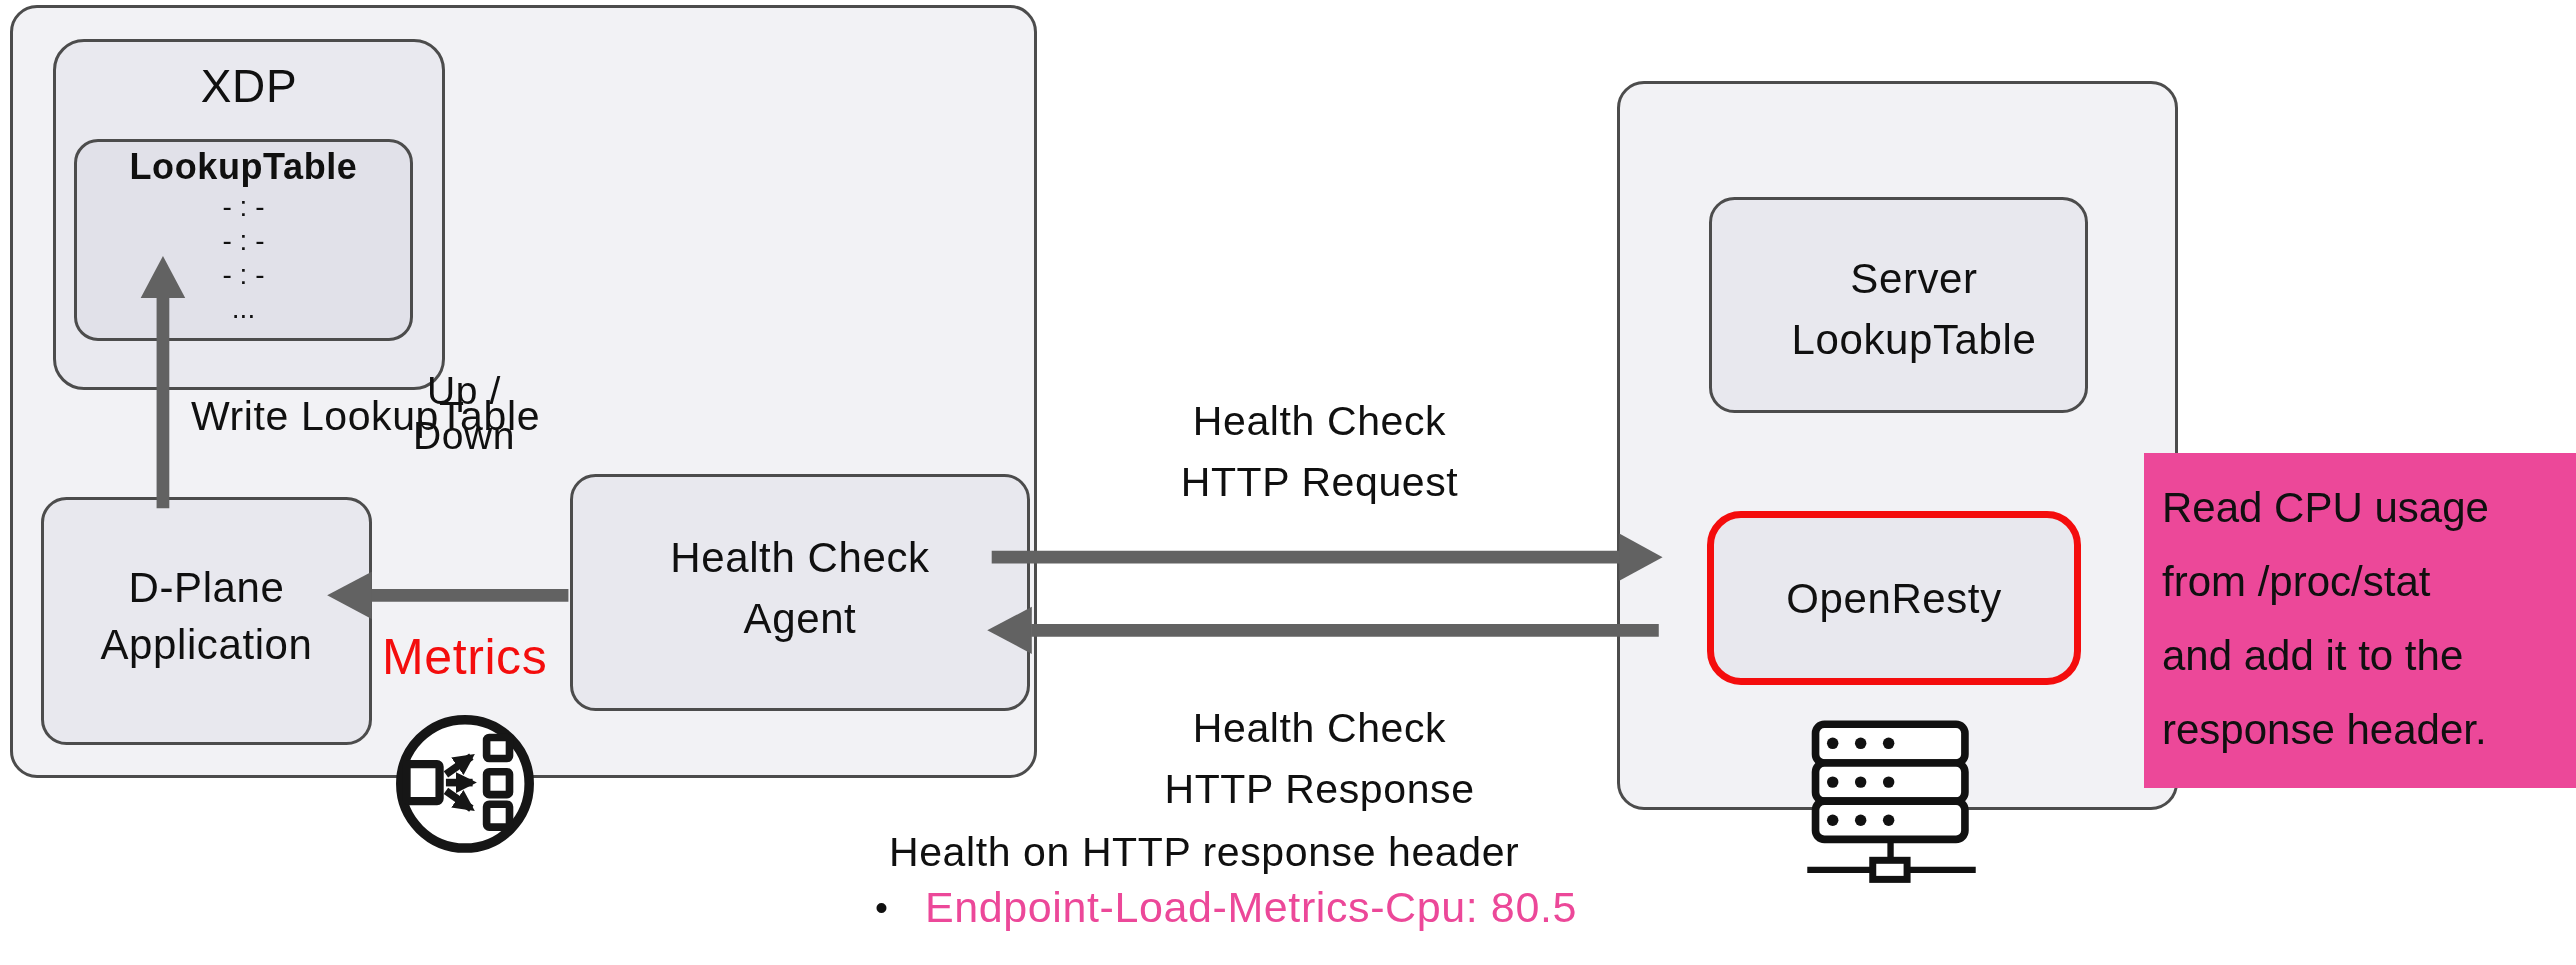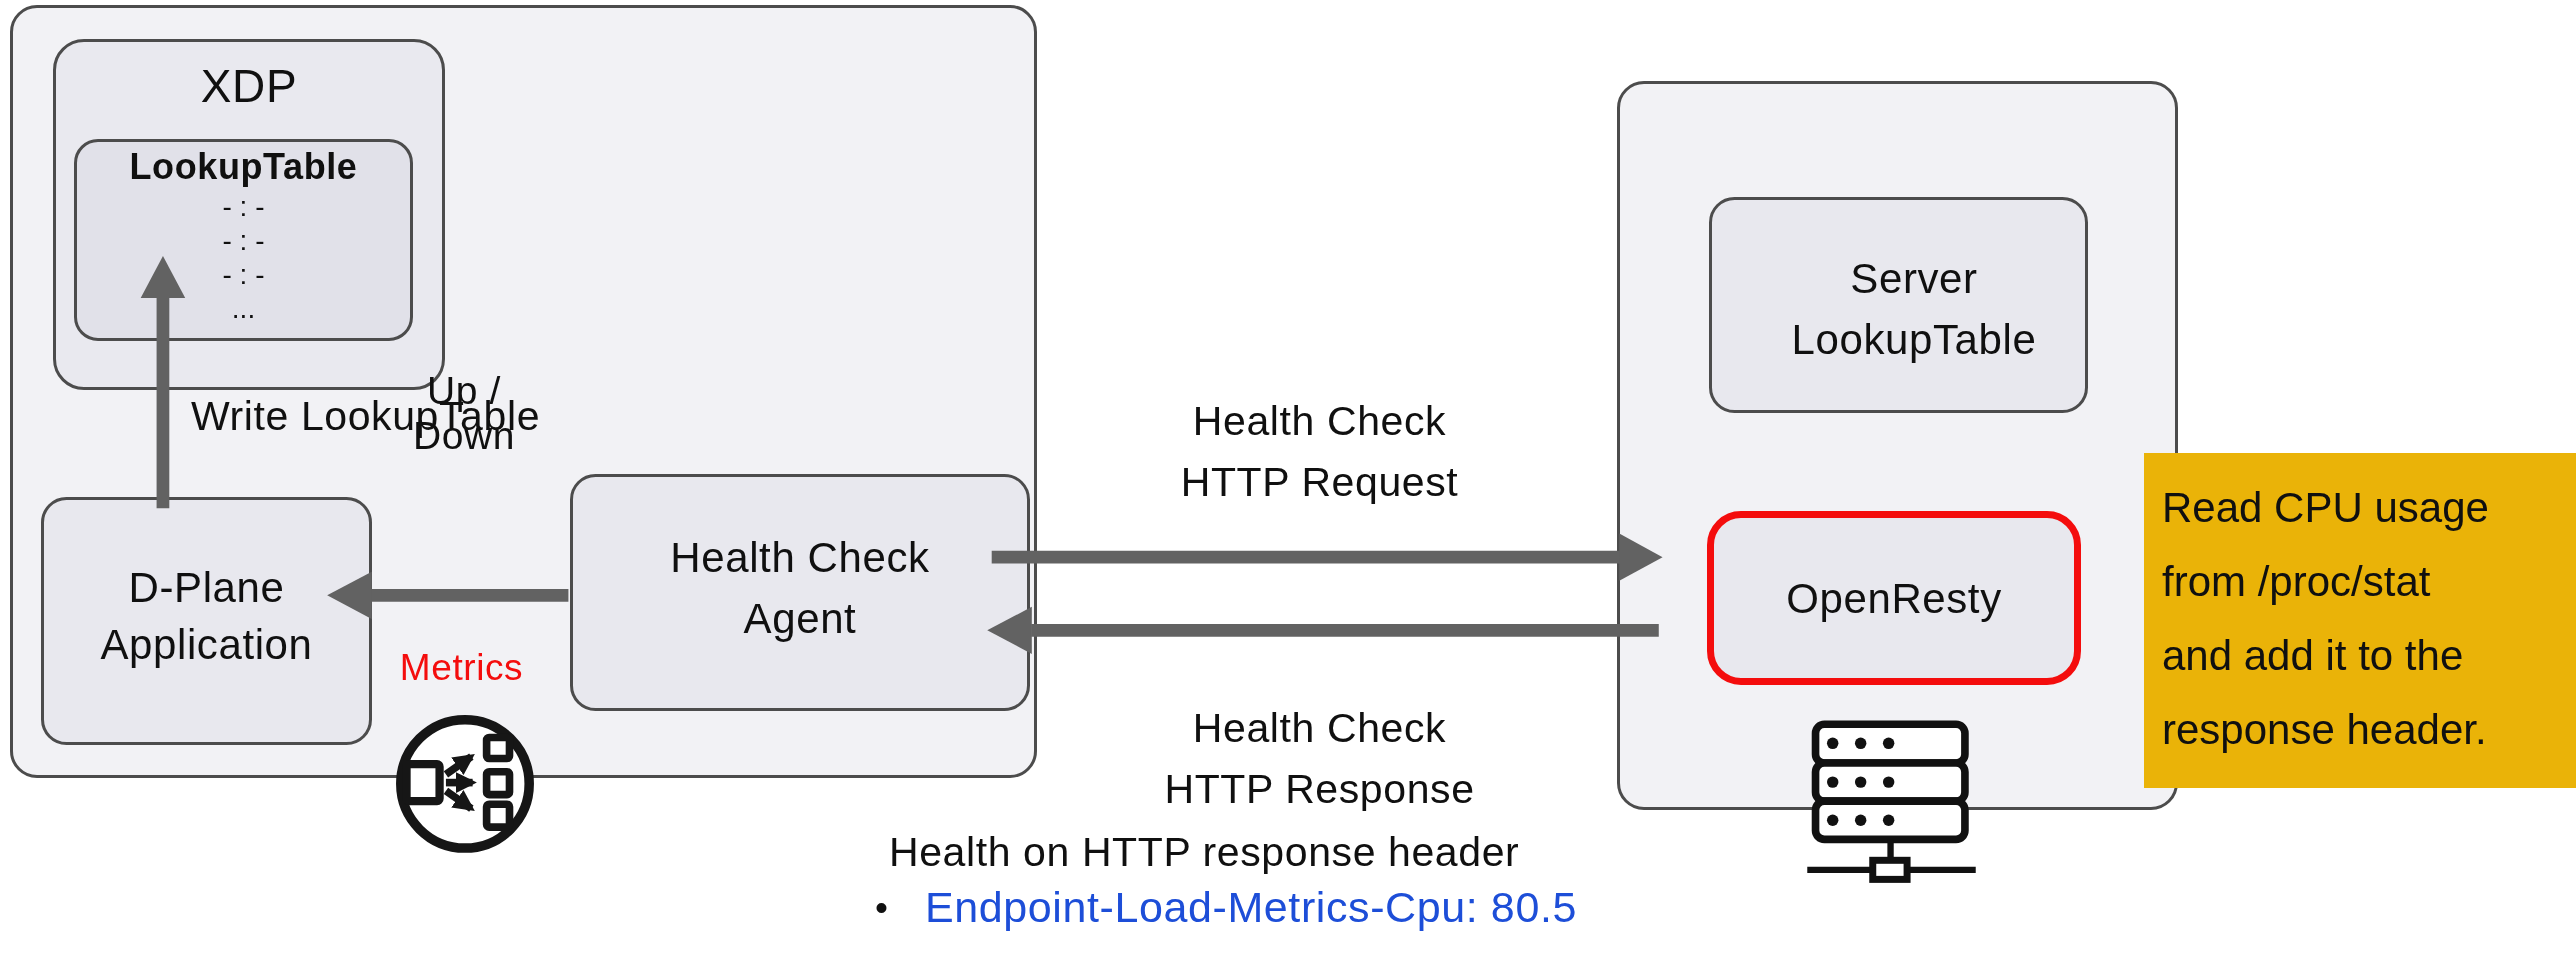--- a/index.html
+++ b/index.html
@@ -29,36 +29,36 @@
 
   .label { position: absolute; text-align: center; letter-spacing: 0.6px; }
   .xdp-title      { left: 53px;   top: 59px;   width: 392px; font-size: 46px; }
   .lt-title       { left: 74px;  top: 146px;  width: 339px; font-size: 36px; font-weight: bold; }
   .lt-rows        { left: 74px;  top: 190px;  width: 339px; font-size: 28px; line-height: 34px;
                     position: absolute; text-align: center; }
   .dplane-label   { left: 41px;   top: 559px;  width: 331px; font-size: 42px; line-height: 57px; }
   .agent-label    { left: 570px;  top: 527px;  width: 460px; font-size: 42px; line-height: 61px; }
   .write-label    { left: 191px;  top: 393px;  font-size: 41px; text-align: left; }
   .updown-label   { left: 391px;  top: 368px;  width: 146px; font-size: 39px; line-height: 45px; }
-  .metrics-label  { left: 382px;  top: 628px;  width: 159px; font-size: 37px; color: #f40d0d; margin-top: 19px; }
+  .metrics-label  { left: 382px;  top: 628px;  width: 159px; font-size: 50px; color: #f40d0d; }
   .request-label  { left: 1119px; top: 391px;  width: 401px; font-size: 41px; line-height: 61px; }
   .response-label { left: 1119px; top: 698px; width: 401px; font-size: 41px; line-height: 61px; }
   .server-label   { left: 1709px; top: 248px;  width: 410px; font-size: 42px; line-height: 61px; }
   .openresty-label{ left: 1707px; top: 575px;  width: 374px; font-size: 42px; }
 
   .annotation-box { position: absolute; left: 2144px; top: 453px; width: 432px; height: 335px;
-                    background: #eab308; }
+                    background: #ec4899; }
   .annotation-text { position: absolute; left: 18px; top: 18px; font-size: 42px; line-height: 74px;
                      text-align: left; white-space: nowrap; }
 
   .footer-title  { left: 889px; top: 829px; font-size: 41px; text-align: left; }
   .footer-metric { position: absolute; left: 875px; top: 883px; display: flex;
                    align-items: center; gap: 37px; }
   .footer-metric .bullet { font-size: 37px; color: #101010; }
-  .footer-metric .metric { font-size: 43px; color: #1d4ed8; letter-spacing: 0.6px; }
+  .footer-metric .metric { font-size: 43px; color: #ec4899; letter-spacing: 0.6px; }
 
   svg.overlay { position: absolute; left: 0; top: 0; pointer-events: none; }
   svg.lb-icon   { position: absolute; left: 390px;  top: 708px; }
   svg.rack-icon { position: absolute; left: 1806px; top: 719px; }
 </style>
 </head>
 <body>
 
 <div class="canvas">
 

